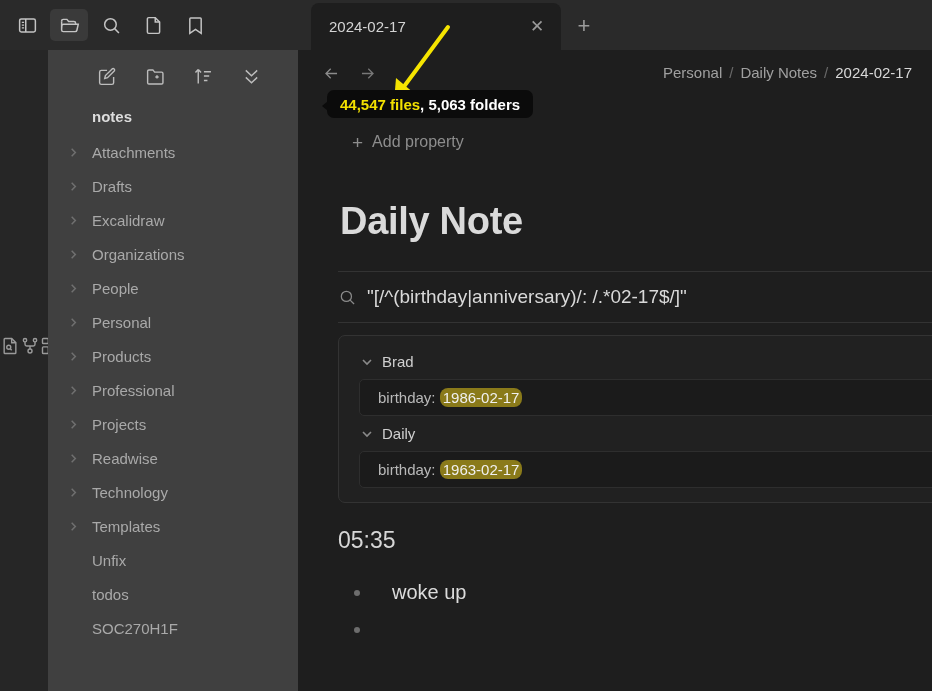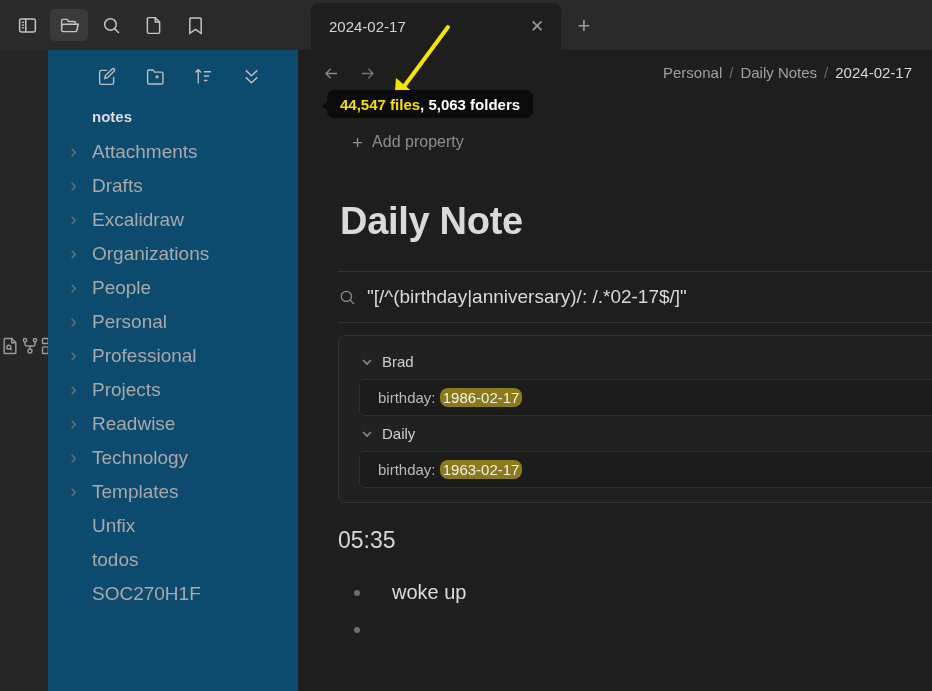--- a/index.html
+++ b/index.html
@@ -64,39 +64,39 @@
     position: absolute; left: 570px; top: 12px;
     width: 28px; height: 28px; color: #9a9a9a;
     display: flex; align-items: center; justify-content: center;
     font-size: 22px; line-height: 1; font-weight: 300;
   }
 
   
   .explorer {
     position: absolute; left: 48px; top: 50px;
     width: 250px; height: 641px;
-    background: #0c4a6e;
+    background: #404040;
   }
   .explorer-toolbar {
     height: 52px; display: flex; align-items: center;
     padding-left: 48px; gap: 26px;
     color: #bdbdbd;
   }
   .explorer-toolbar .tb-icon {
     width: 22px; height: 22px;
     display: flex; align-items: center; justify-content: center;
   }
   .vault-name {
     padding: 6px 0 10px 44px;
     color: #dcdcdc; font-size: 15px; font-weight: bold;
   }
   .tree { padding-left: 0; }
   .tree-item {
     display: flex; align-items: center; height: 34px;
-    padding-left: 44px; color: #a9a9a9; font-size: 19px;
+    padding-left: 44px; color: #a9a9a9; font-size: 15px;
   }
   .tree-item .chev {
     position: absolute; margin-left: -26px;
     width: 14px; height: 14px; color: #707070;
     display: flex; align-items: center; justify-content: center;
   }
   .tree-label { white-space: nowrap; }
 
   
   .main {
@@ -435,20 +435,28 @@
             </svg>
         </span>
         <span class="tree-label">Personal</span>
       </div>
       <div class="tree-item">
         <span class="chev">
           <svg width="11" height="11" viewBox="0 0 12 12" fill="none" stroke="currentColor" stroke-width="1.6">
               <path d="M4 2l4 4-4 4"></path>
             </svg>
         </span>
+        <span class="tree-label">Products</span>
+      </div>
+      <div class="tree-item">
+        <span class="chev">
+          <svg width="11" height="11" viewBox="0 0 12 12" fill="none" stroke="currentColor" stroke-width="1.6">
+              <path d="M4 2l4 4-4 4"></path>
+            </svg>
+        </span>
         <span class="tree-label">Professional</span>
       </div>
       <div class="tree-item">
         <span class="chev">
           <svg width="11" height="11" viewBox="0 0 12 12" fill="none" stroke="currentColor" stroke-width="1.6">
               <path d="M4 2l4 4-4 4"></path>
             </svg>
         </span>
         <span class="tree-label">Projects</span>
       </div>

